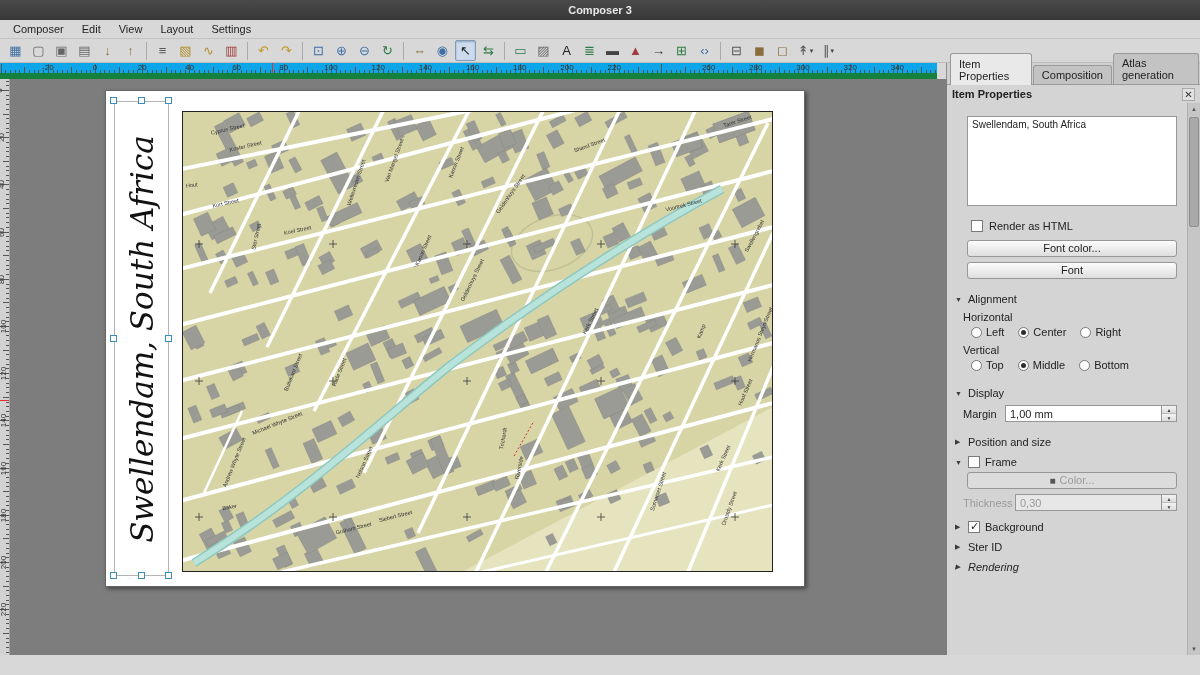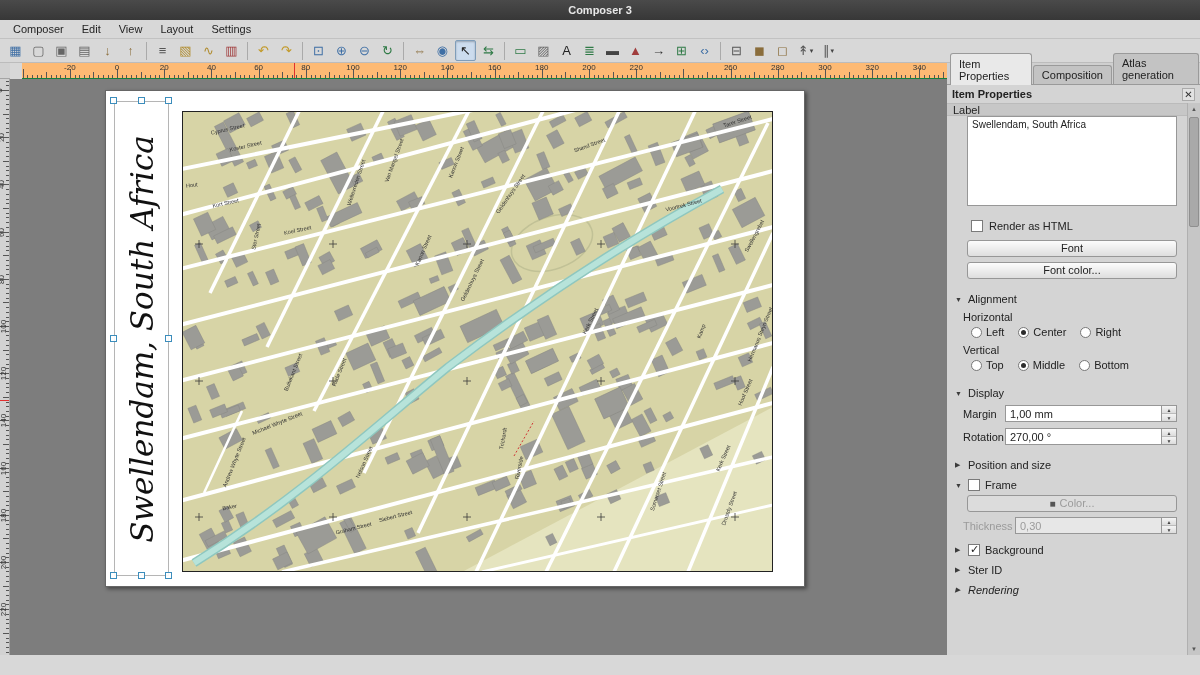--- a/index.html
+++ b/index.html
@@ -27,21 +27,21 @@
   .tb-btn{width:21px; height:21px; margin:0 1px; border:1px solid transparent; border-radius:2px;
     display:flex; align-items:center; justify-content:center; cursor:default;}
   .tb-btn.active{border-color:#7f9db9; background:#ccdcee; box-shadow:inset 0 1px 2px rgba(0,0,0,.25);}
   .tb-glyph{font-size:13px; line-height:1;}
   .tb-caret{font-size:7px; color:#444; margin-left:1px;}
   .tb-sep{width:1px; height:18px; background:#aaa; margin:0 4px;}
 
   
   #workspace{position:absolute; left:0; top:63px; width:947px; height:592px; border-right:1px solid #8f8f8f;}
   #ruler-corner{position:absolute; left:0; top:0; width:10px; height:16px; background:#d2d2d2; border-bottom:1px solid #a5a5a5;}
-  #hruler{position:absolute; left:22px; top:0; width:937px; height:16px; background:#fdba74; border-bottom:1px solid #15803d; overflow:hidden;}
+  #hruler{position:absolute; left:0; top:0; width:937px; height:16px; background:#0ea5e9; border-bottom:6px solid #15803d; overflow:hidden;}
   #vruler{position:absolute; left:0; top:16px; width:10px; height:576px; background:#d2d2d2; border-right:1px solid #a5a5a5; overflow:hidden;}
   .htick{position:absolute; bottom:0; width:1px; background:#555;}
   .hlabel{position:absolute; top:0; font-size:8px; color:#333; transform:translateX(-50%);}
   .vtick{position:absolute; right:0; height:1px; background:#555;}
   .vlabel{position:absolute; left:-3px; font-size:8px; color:#333; transform:rotate(-90deg);}
   .hcursor{position:absolute; top:0; bottom:0; width:1px; background:#e03030;}
   .vcursor{position:absolute; left:0; right:0; height:1px; background:#e03030;}
 
   #canvas{position:absolute; left:10px; top:16px; width:937px; height:576px; background:#7d7d7d; overflow:hidden;}
   #page{position:absolute; left:95px; top:11px; width:700px; height:497px; background:#fff;
@@ -944,32 +944,31 @@
   <div id="panel">
     <div id="panel-tabs">
         <div class="ptab active">Item Properties</div>
         <div class="ptab">Composition</div>
         <div class="ptab">Atlas generation</div>
       </div>
     <div id="dock-header">
       <span>Item Properties</span>
       <span id="dock-close">✕</span>
     </div>
-    <div id="label-strip">Label</div>
 
     <div id="dock-body">
       <div id="label-textarea">Swellendam, South Africa</div>
 
       <div class="cb-row">
         <span class="cb"></span>
         <span>Render as HTML</span>
       </div>
 
+      <div class="pbtn">Font color...</div>
       <div class="pbtn">Font</div>
-      <div class="pbtn">Font color...</div>
 
       <div class="sec-head">
         <span class="tri">▼</span>
         <span>Alignment</span>
       </div>
       <div class="sub-label">Horizontal</div>
       <div class="radio-row" id="h-align-row">
           <div class="radio">
             <span class="rb"></span>
             <span>Left</span>
@@ -1006,30 +1005,20 @@
       <div class="form-row">
         <span class="frm-label">Margin</span>
         <div class="spin">
           <span class="spin-val">1,00 mm</span>
           <div class="spin-btns">
             <div class="sb">▲</div>
             <div class="sb">▼</div>
           </div>
         </div>
       </div>
-      <div class="form-row">
-        <span class="frm-label">Rotation</span>
-        <div class="spin">
-          <span class="spin-val">270,00 °</span>
-          <div class="spin-btns">
-            <div class="sb">▲</div>
-            <div class="sb">▼</div>
-          </div>
-        </div>
-      </div>
 
       <div class="sec-head">
         <span class="tri">▶</span>
         <span>Position and size</span>
       </div>
 
       <div class="sec-head" style="margin-top:8px;">
         <span class="tri">▼</span>
         <span class="cb"></span>
         <span>Frame</span>

